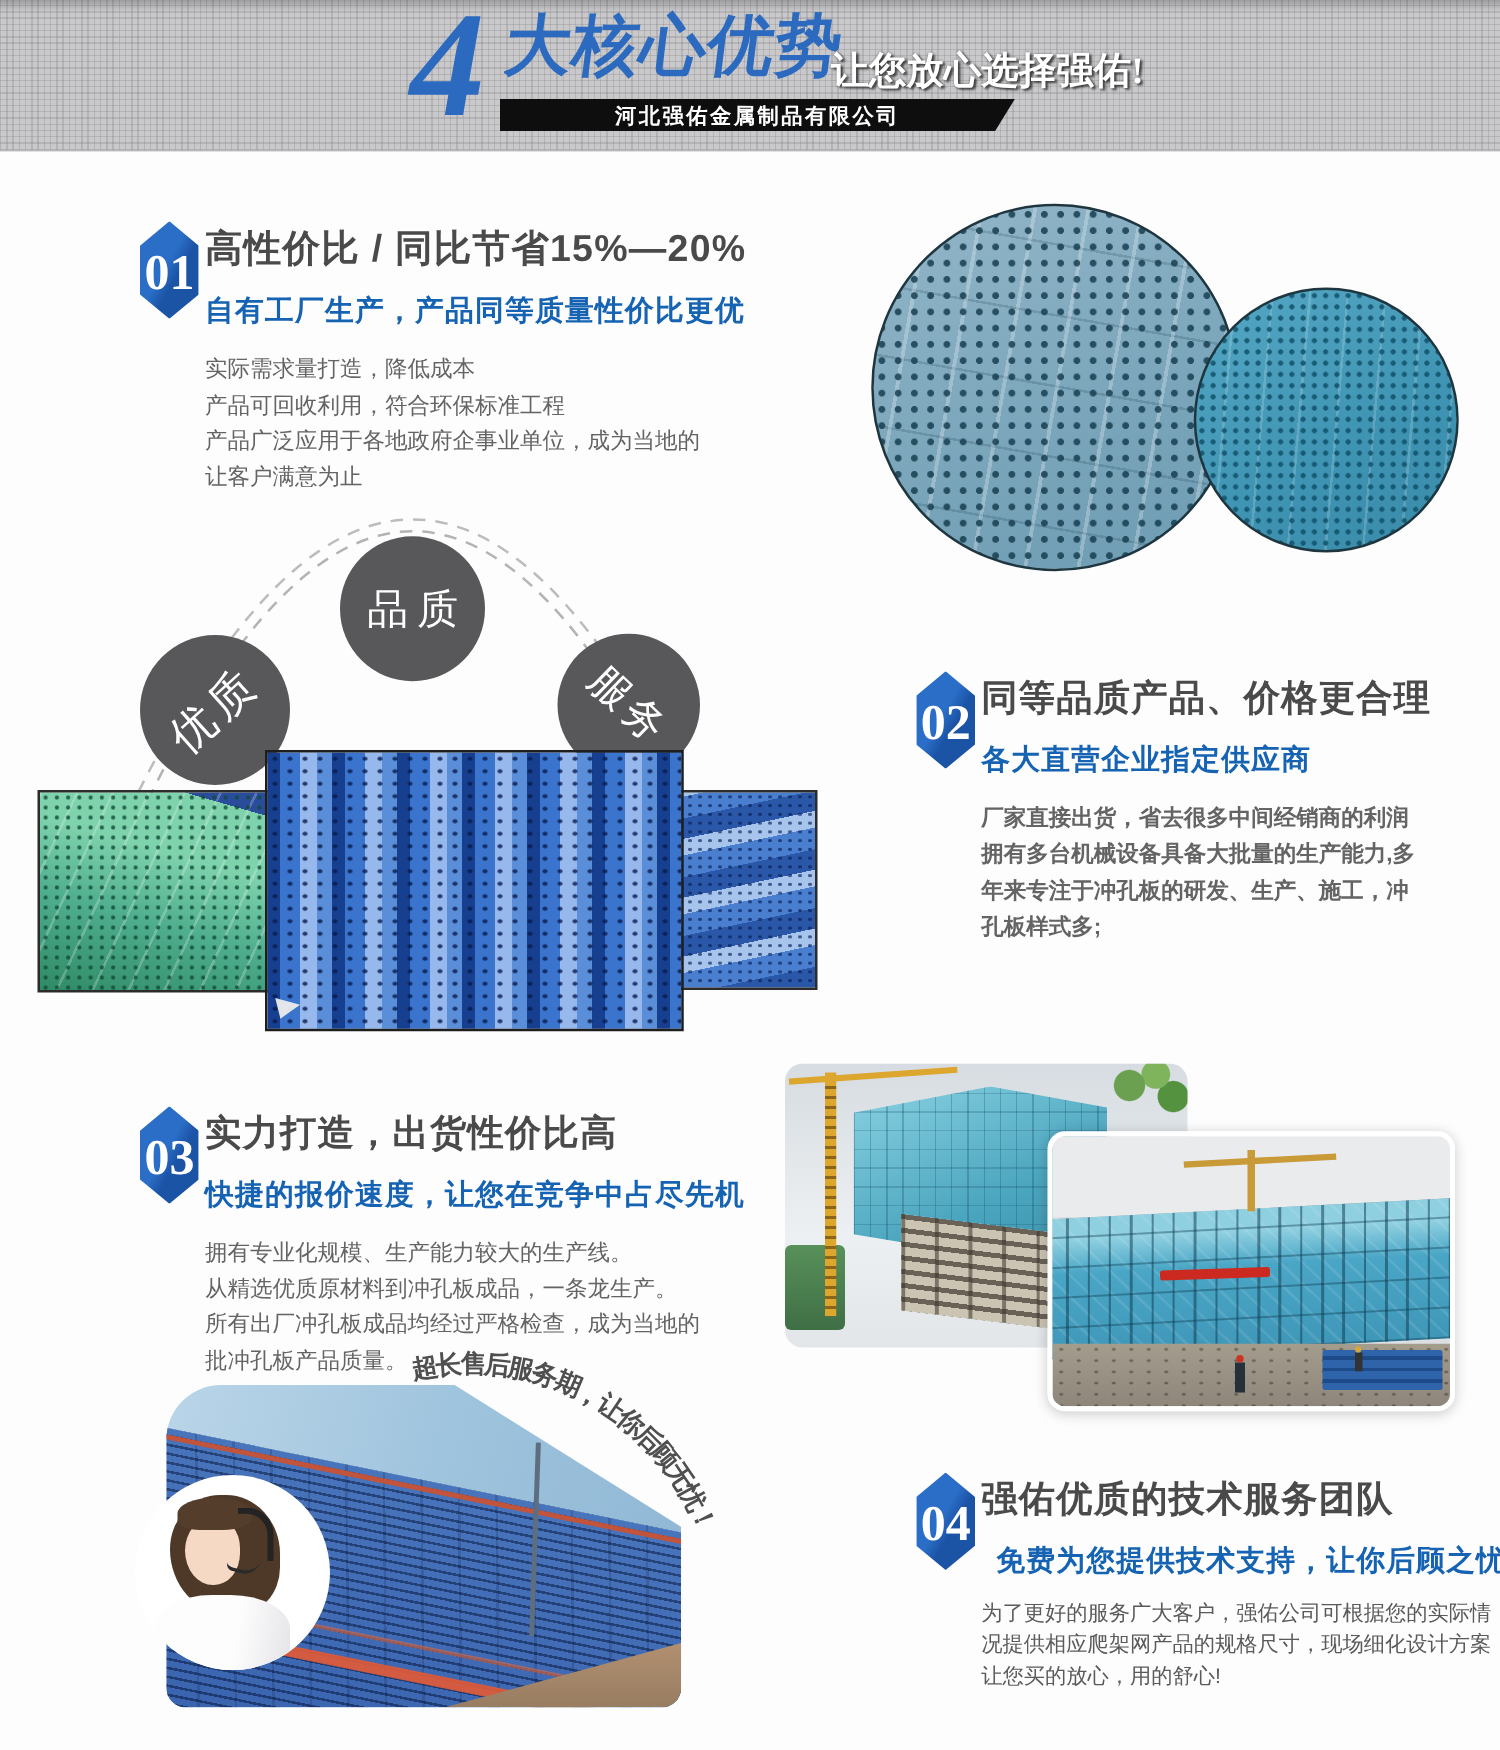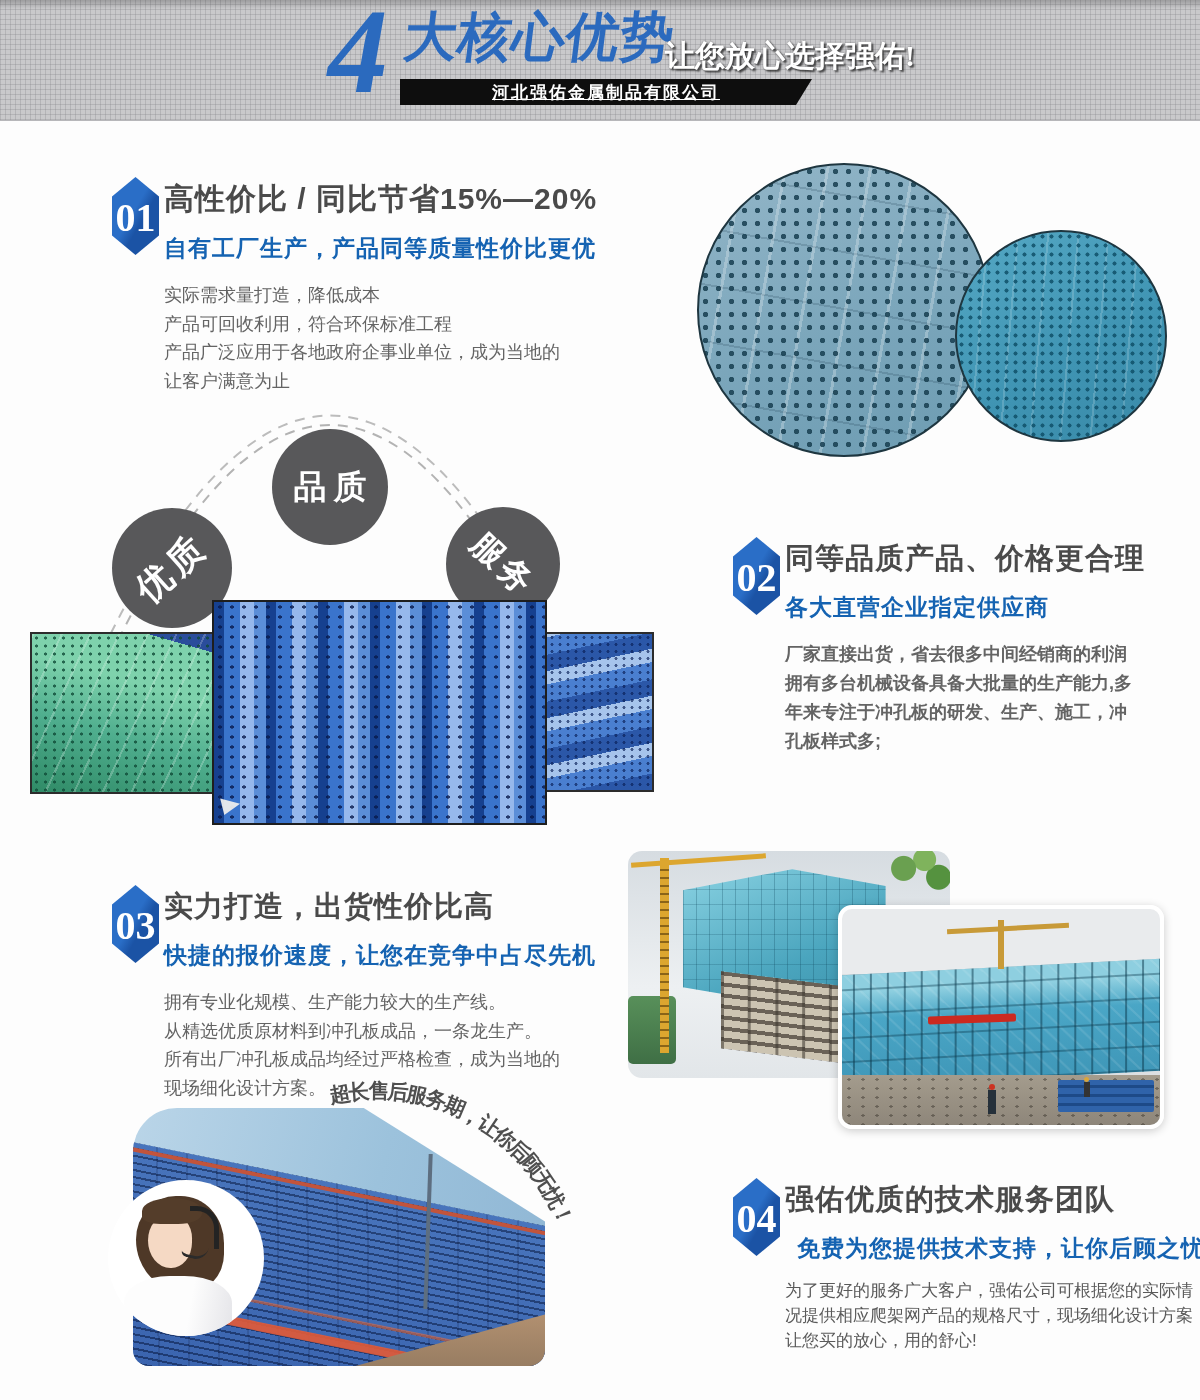--- a/index.html
+++ b/index.html
@@ -20,21 +20,21 @@
   .hdr-title{position:absolute;left:404px;top:10px;line-height:1.05;
         font-family:"Liberation Serif","DejaVu Serif",serif;font-weight:bold;
         font-size:53px;color:#2b6abe;transform:skewX(-7deg);letter-spacing:1px;}
   .hdr-tag{position:absolute;left:665px;top:36px;
         font-family:"Liberation Serif","DejaVu Serif",serif;font-weight:bold;
         font-size:30px;color:#ffffff;
         text-shadow:2px 2px 2px rgba(0,0,0,.65),0 0 2px rgba(0,0,0,.45);}
   .hdr-band{position:absolute;left:400px;top:79px;width:412px;height:26px;background:#0e0e0e;
         clip-path:polygon(0 0,100% 0,calc(100% - 16px) 100%,0 100%);
         display:flex;align-items:center;justify-content:center;}
-  .hdr-band span{color:#fff;font-size:17px;font-weight:bold;letter-spacing:2px;text-decoration:underline;}
+  .hdr-band span{color:#fff;font-size:17px;font-weight:bold;letter-spacing:2px;}
 
   
   .sec{position:absolute;}
   .hex{position:absolute;left:0;top:0;width:47px;height:78px;
        background:linear-gradient(120deg,#2a6ec7 45%,#1b53a5 60%);
        clip-path:polygon(50% 0,100% 25%,100% 75%,50% 100%,0 75%,0 25%);
        display:flex;align-items:center;justify-content:center;}
   .hex span{color:#fff;font-family:"Liberation Serif","DejaVu Serif",serif;
        font-weight:bold;font-size:40px;padding-top:2px;}
   .sec-body{margin-left:52px;}
@@ -64,21 +64,21 @@
   .circ-small{left:955px;top:230px;width:208px;height:208px;
       background:
         radial-gradient(rgba(15,80,105,.85) 1.8px,transparent 2.3px),
         repeating-linear-gradient(95deg,rgba(255,255,255,.16) 0 2px,transparent 2px 30px),
         linear-gradient(150deg,#55a8c4,#3f94b3 60%,#3a8aa8);
       background-size:9px 9px,auto,auto;}
 
   
   .arcs{position:absolute;left:40px;top:408px;}
   .badge{position:absolute;border-radius:50%;background:#58585a;color:#fff;
-      display:flex;align-items:center;justify-content:center;font-weight:bold;}
+      display:flex;align-items:center;justify-content:center;font-weight:normal;}
   .badge-left{left:112px;top:508px;width:120px;height:120px;font-size:36px;}
   .badge-left span{transform:rotate(-42deg);letter-spacing:5px;}
   .badge-top{left:272px;top:429px;width:116px;height:116px;font-size:33px;}
   .badge-top span{letter-spacing:7px;margin-left:7px;}
   .badge-right{left:446px;top:507px;width:114px;height:114px;font-size:33px;}
   .badge-right span{transform:rotate(44deg);letter-spacing:4px;}
 
   
   .img-green{position:absolute;left:30px;top:632px;width:182px;height:158px;
       border:2px solid #2c2c2c;z-index:1;
@@ -264,21 +264,21 @@
     <div class="hex">
       <span>03</span>
     </div>
     <div class="sec-body">
       <h2>实力打造，出货性价比高</h2>
       <h3>快捷的报价速度，让您在竞争中占尽先机</h3>
       <div class="lines">
         <div>拥有专业化规模、生产能力较大的生产线。</div>
         <div>从精选优质原材料到冲孔板成品，一条龙生产。</div>
         <div>所有出厂冲孔板成品均经过严格检查，成为当地的</div>
-        <div>现场细化设计方案。</div>
+        <div>批冲孔板产品质量。</div>
       </div>
     </div>
   </section>
 
   <div class="photo photo-a">
     <div class="pa-mesh"></div>
     <div class="pa-floors"></div>
     <div class="pa-green"></div>
     <div class="pa-crane-mast"></div>
     <div class="pa-crane-jib"></div>

